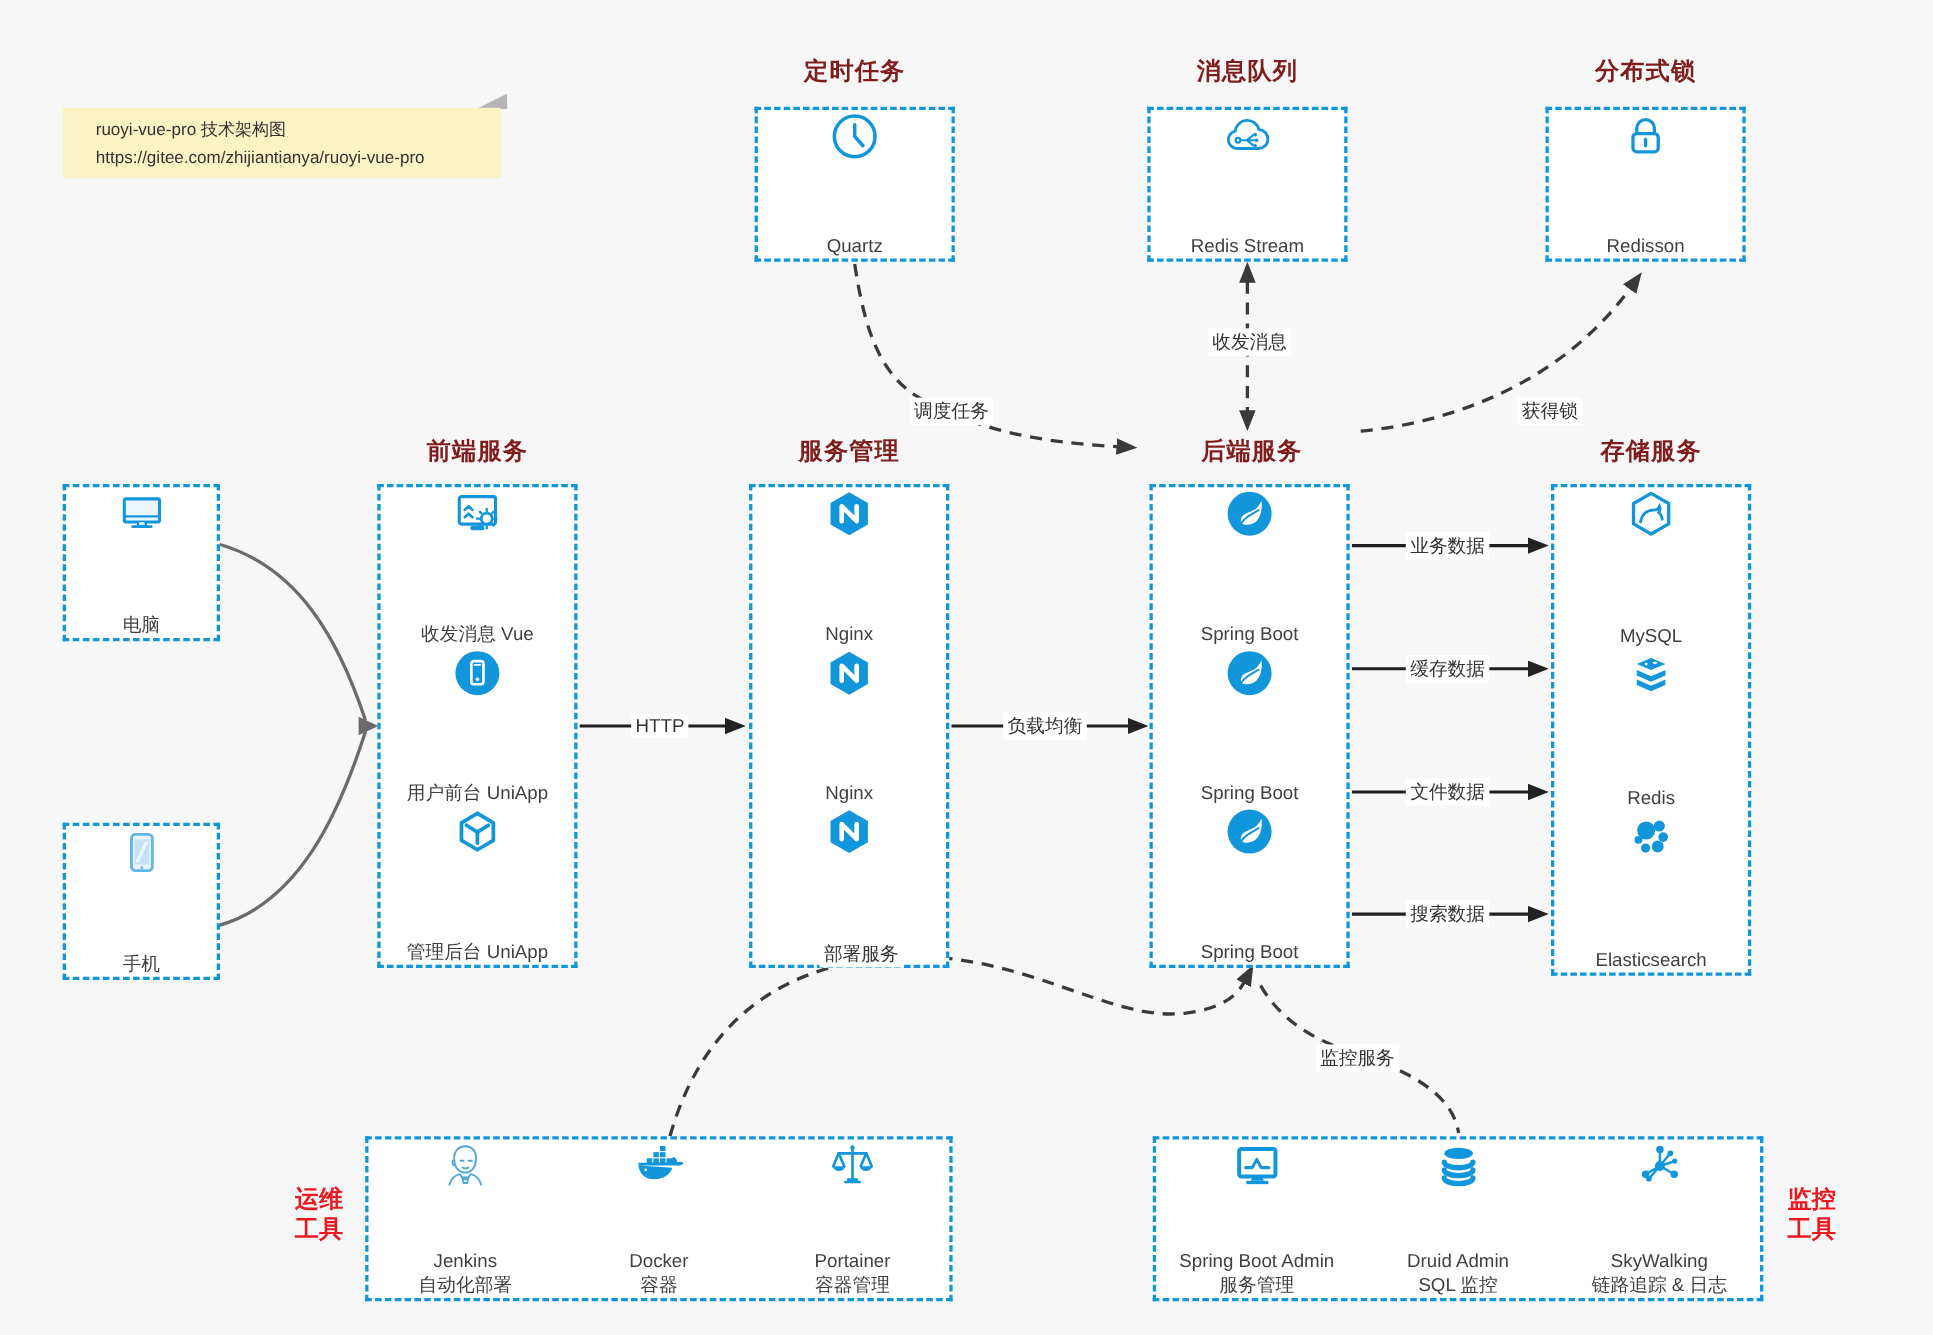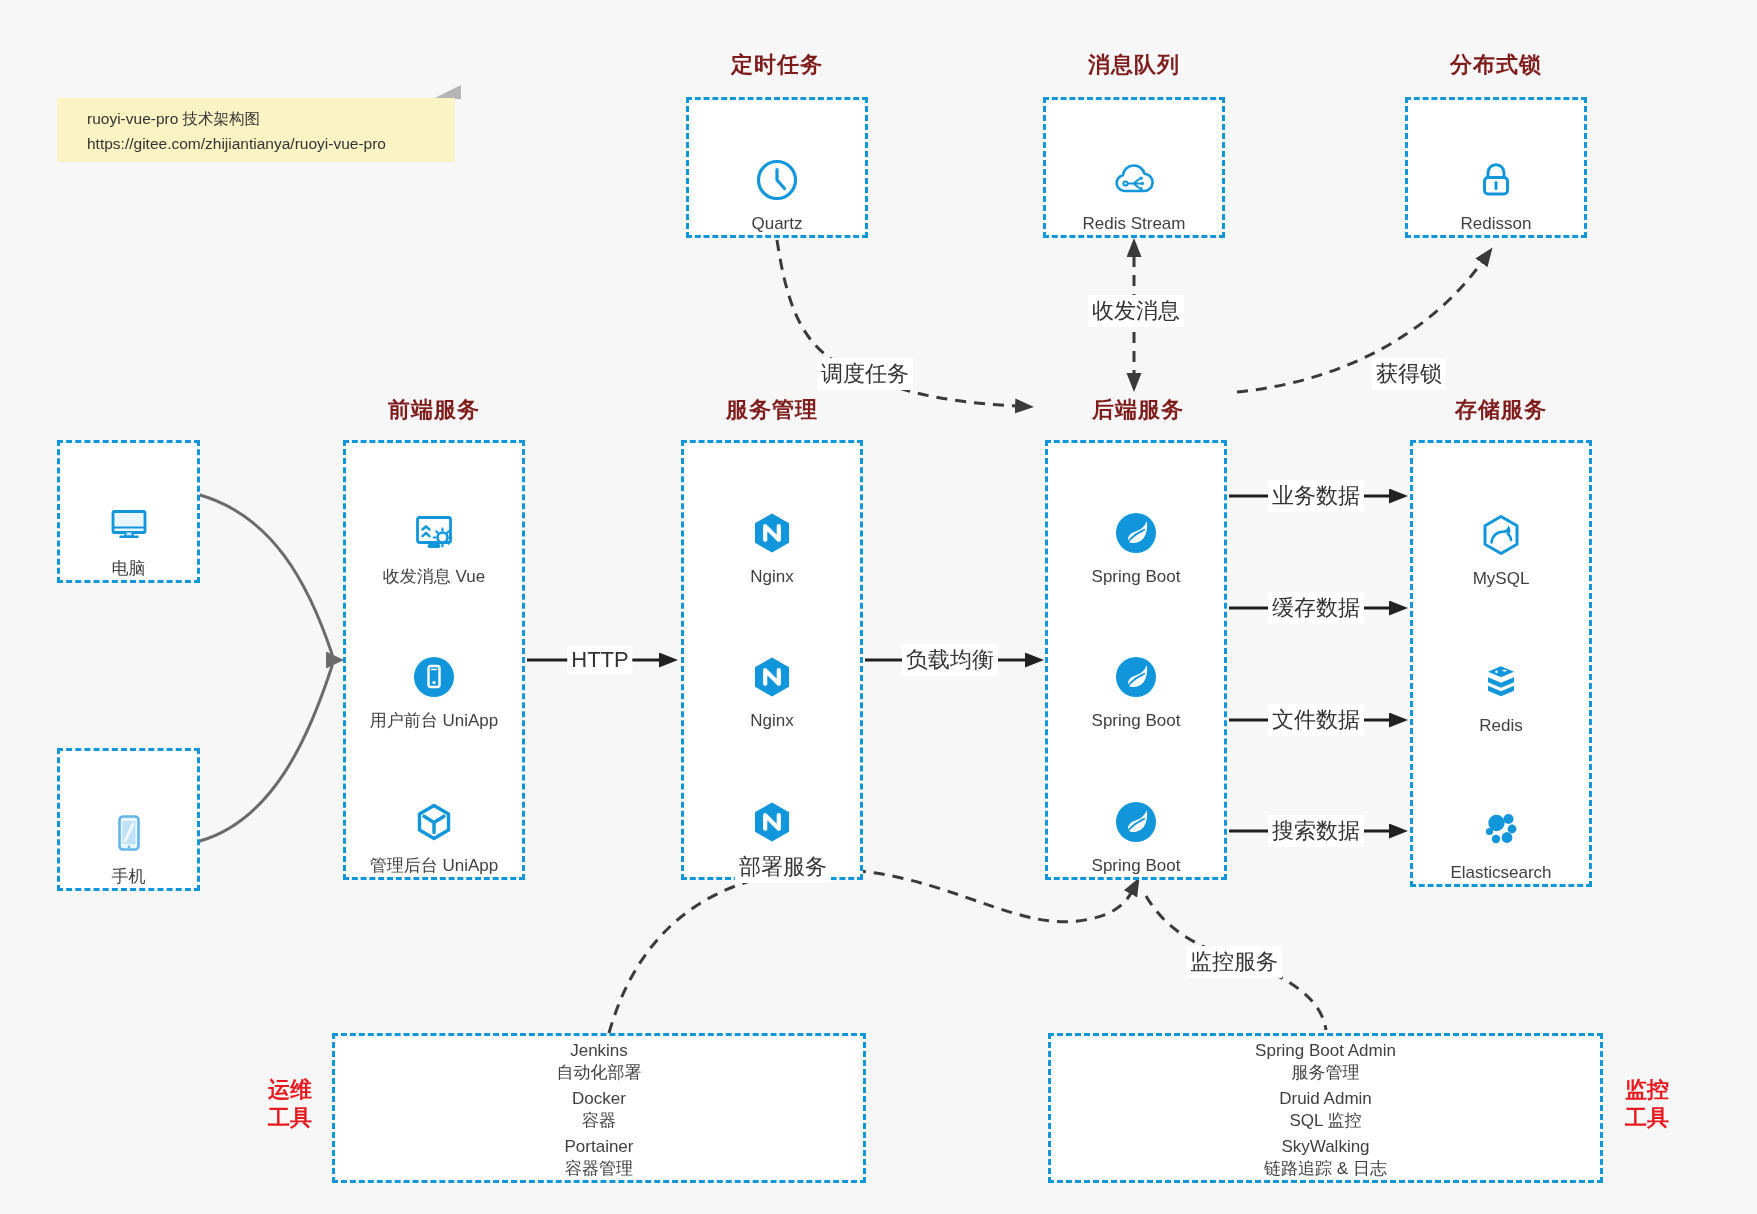--- a/index.html
+++ b/index.html
@@ -2,30 +2,30 @@
 <html><head>
 <meta charset="utf-8">
 <style>
   html,body{margin:0;padding:0;background:#f7f7f8;}
   .canvas{position:relative;width:1757px;height:1214px;background:#f7f7f8;overflow:hidden;
     font-family:"Liberation Sans","DejaVu Sans",sans-serif;color:#3f3f3f;}
   .wires{position:absolute;left:0;top:0;z-index:1;}
   .box{position:absolute;background:#fff;border:3px dashed #1296db;box-sizing:border-box;z-index:2;
     display:flex;}
   .vbox{flex-direction:column;}
-  .hbox{flex-direction:column;}
-  .cell{flex:1 1 0;display:flex;flex-direction:column;align-items:center;justify-content:flex-end;gap:9px;min-height:0;}
+  .hbox{flex-direction:row;}
+  .cell{flex:1 1 0;display:flex;flex-direction:column;align-items:center;justify-content:space-between;gap:9px;min-height:0;}
   .icn{width:48px;height:48px;display:block;}
   .lbl{font-size:17px;color:#3f3f3f;white-space:nowrap;line-height:22px;text-align:center;}
   .sec-title{position:absolute;z-index:3;transform:translateX(-50%);color:#7f1d1d;font-weight:bold;
     font-size:22px;white-space:nowrap;letter-spacing:1px;}
   .side-title{position:absolute;z-index:3;transform:translateX(-50%);color:#e8191f;font-weight:bold;
     font-size:22px;line-height:28px;text-align:center;white-space:nowrap;}
   .edge-label{position:absolute;z-index:4;transform:translate(-50%,-50%);background:#fff;
-    padding:1px 4px;font-size:22px;color:#333;white-space:nowrap;}
+    padding:1px 4px;font-size:17px;color:#333;white-space:nowrap;}
   .note{position:absolute;left:57px;top:98px;width:398px;height:64px;background:#faf3c3;z-index:2;
     box-sizing:border-box;padding:8px 30px;font-size:15.5px;line-height:25px;color:#333;}
   .note div{white-space:nowrap;}
 </style>
 </head>
 <body>
 
 <svg width="0" height="0" style="position:absolute">
 <defs>
   <symbol id="i-clock" viewBox="0 0 48 48">

